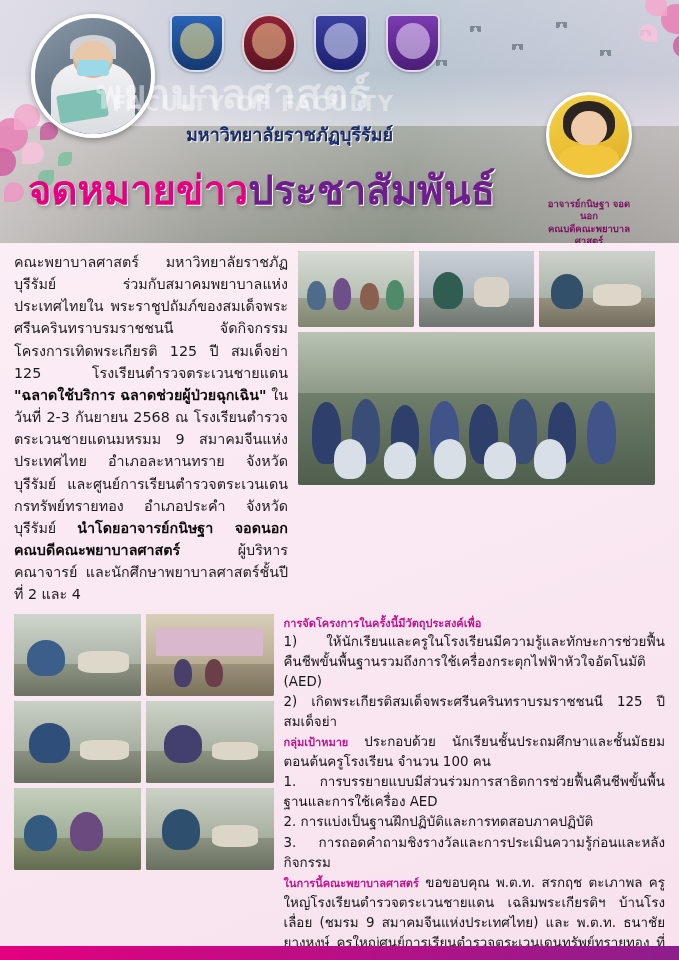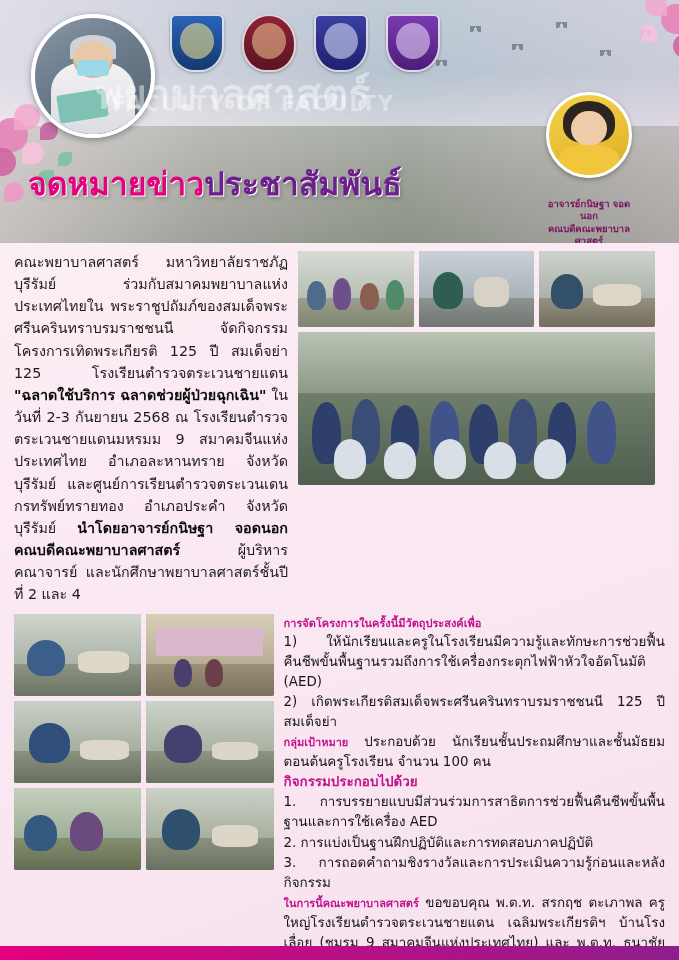--- a/index.html
+++ b/index.html
@@ -117,21 +117,21 @@
     letter-spacing:1px; white-space:nowrap;
   }
   .watermark2 {
     position:absolute; left:112px; top:92px;
     font-size:21px; font-weight:bold; color:rgba(255,255,255,.40);
     letter-spacing:2px; white-space:nowrap;
   }
 
   .headline {
     position:absolute; left:28px; top:158px;
-    font-size:32px; font-weight:bold;
+    font-size:40px; font-weight:bold;
     color:#e4007f;
     text-shadow:1px 1px 0 #fff, 2px 3px 4px rgba(0,0,0,.22);
     white-space:nowrap;
   }
   .headline .seg2 { color:#6e1e8c; }
 
   .date-ribbon {
     position:absolute; left:0; top:206px;
     height:33px; padding:4px 26px 4px 30px;
     background:linear-gradient(90deg,#e4007f 0%, #c2108f 100%);
@@ -246,20 +246,21 @@
       </div>
       <div class="logo">
         <div class="shield" style="background:linear-gradient(180deg,#7a3bb0,#4b1d78);"></div>
         <div class="inner" style="background:rgba(240,225,255,.55);"></div>
       </div>
     </div>
 
     <div class="watermark">พยาบาลศาสตร์</div>
     <div class="watermark2">FACULTY OF FACULTY</div>
 
+    <div class="uni-name">มหาวิทยาลัยราชภัฏบุรีรัมย์</div>
 
     <div class="headline">
       <span>จดหมายข่าว</span><span class="seg2">ประชาสัมพันธ์</span>
     </div>
 
 
     <div class="teacher">
       <div class="circ">
         <div class="th-hair"></div>
         <div class="th-face"></div>
@@ -369,21 +370,20 @@
         </div>
       </div>
 
       <div class="right-txt">
         <div class="hd-pink">การจัดโครงการในครั้งนี้มีวัตถุประสงค์เพื่อ</div>
         <div class="p-small">1) ให้นักเรียนและครูในโรงเรียนมีความรู้และทักษะการช่วยฟื้นคืนชีพขั้นพื้นฐานรวมถึงการใช้เครื่องกระตุกไฟฟ้าหัวใจอัตโนมัติ (AED)</div>
         <div class="p-small">2) เกิดพระเกียรติสมเด็จพระศรีนครินทราบรมราชชนนี 125 ปี สมเด็จย่า</div>
         <div class="p-small">
           <b class="hd-pink">กลุ่มเป้าหมาย</b><span> ประกอบด้วย นักเรียนชั้นประถมศึกษาและชั้นมัธยมตอนต้นครูโรงเรียน จำนวน 100 คน</span>
         </div>
-        <div class="p-small" style="font-weight:bold;color:#c2108f;">กิจกรรมประกอบไปด้วย</div>
         <div class="p-small">1. การบรรยายแบบมีส่วนร่วมการสาธิตการช่วยฟื้นคืนชีพขั้นพื้นฐานและการใช้เครื่อง AED</div>
         <div class="p-small">2. การแบ่งเป็นฐานฝึกปฏิบัติและการทดสอบภาคปฏิบัติ</div>
         <div class="p-small">3. การถอดคำถามชิงรางวัลและการประเมินความรู้ก่อนและหลังกิจกรรม</div>
         <div class="p-small">
           <b class="hd-pink">ในการนี้คณะพยาบาลศาสตร์</b><span> ขอขอบคุณ พ.ต.ท. สรกฤช ตะเภาพล ครูใหญ่โรงเรียนตำรวจตระเวนชายแดน เฉลิมพระเกียรติฯ บ้านโรงเลื่อย (ชมรม 9 สมาคมจีนแห่งประเทศไทย) และ พ.ต.ท. ธนาชัย ยางหงษ์ ครูใหญ่ศูนย์การเรียนตำรวจตระเวนเดนทรัพย์ทรายทอง ที่ให้การต้อนรับและให้ความสนใจมีส่วนร่วมในกิจกรรมเป็นอย่างดี</span>
         </div>
       </div>
     </div>
 
   </div>

